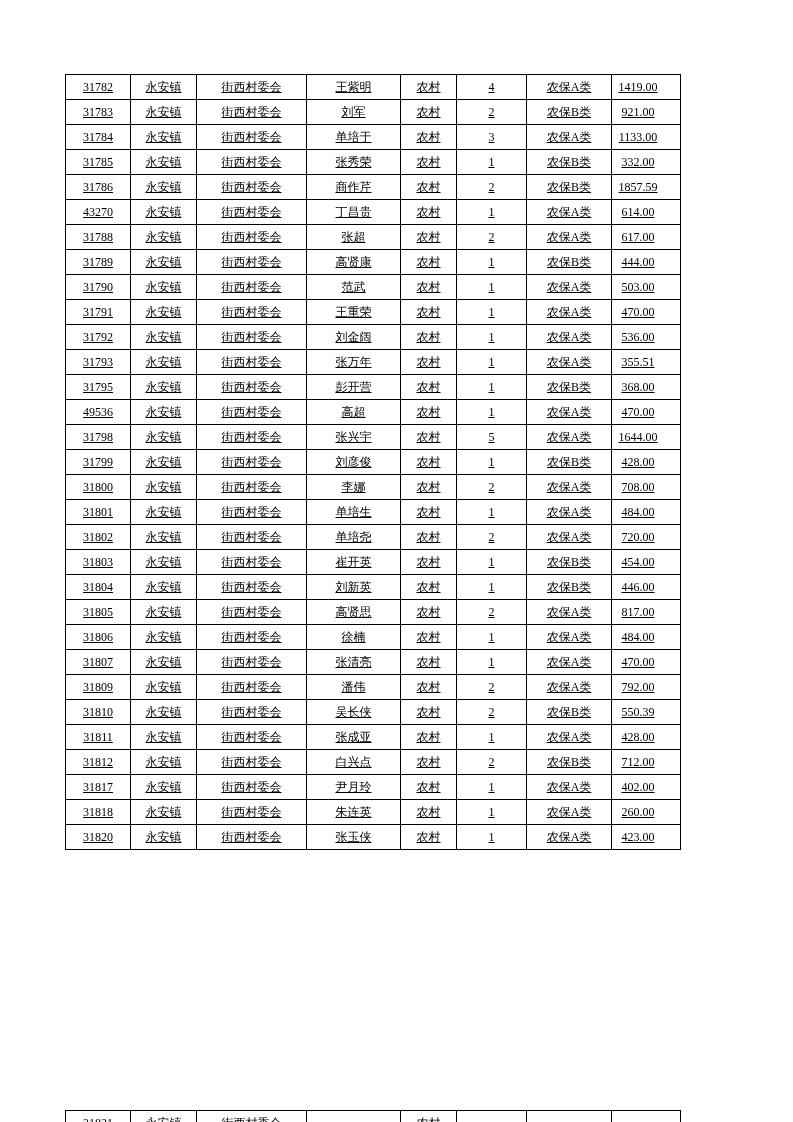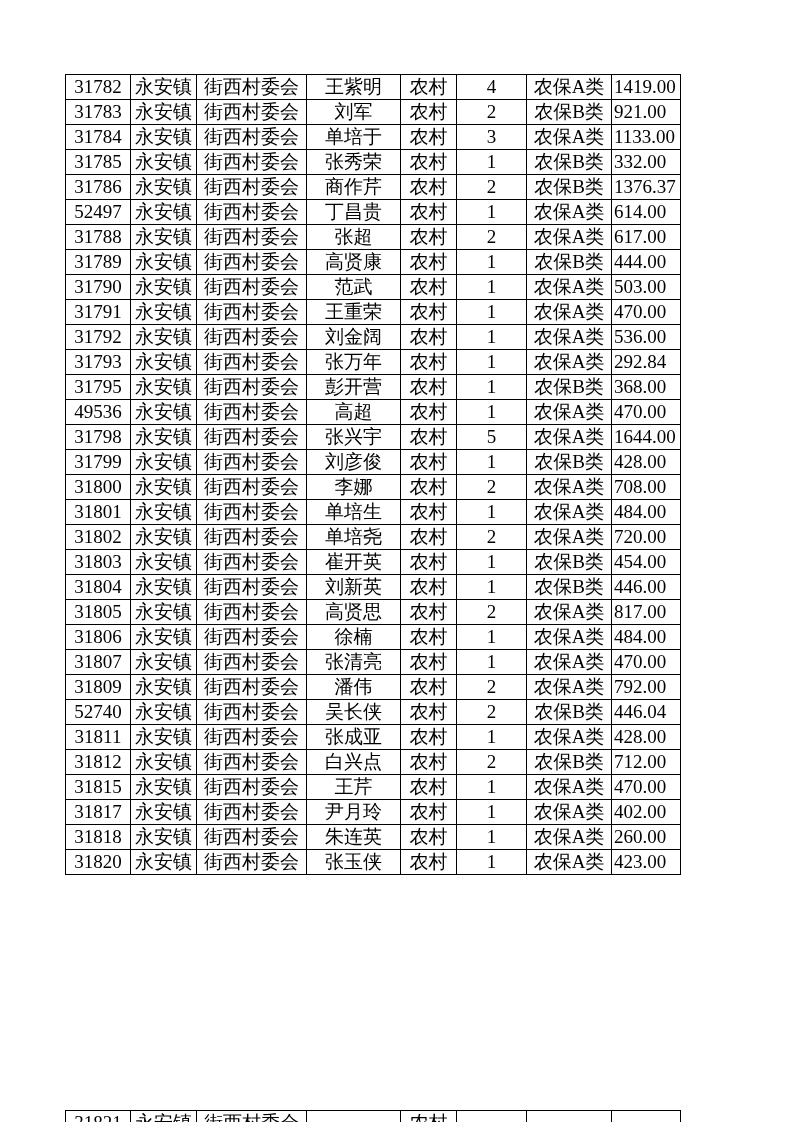--- a/index.html
+++ b/index.html
@@ -15,21 +15,22 @@
     overflow: hidden;
     font-family: "Liberation Serif", "DejaVu Serif", serif;
     color: #000000;
   }
   table.sheet {
     position: absolute;
     left: 65px;
     border-collapse: collapse;
     table-layout: fixed;
     width: 615px;
-    font-size: 19px;
+    font-size: 12px;
+    text-decoration: underline;
   }
   table.sheet.main { top: 74px; }
   table.sheet.next-page { top: 1110px; }
   table.sheet td {
     border: 1px solid #000000;
     height: 24px;
     line-height: 24px;
     padding: 0 2px;
     text-align: center;
     white-space: nowrap;
@@ -39,21 +40,21 @@
   
   col.c0 { width: 65px; }
   col.c1 { width: 66px; }
   col.c2 { width: 110px; }
   col.c3 { width: 94px; }
   col.c4 { width: 56px; }
   col.c5 { width: 70px; }
   col.c6 { width: 85px; }
   col.c7 { width: 69px; }
   table.sheet td.c7 {
-    text-align: left;
+    text-align: center;
     padding-right: 18px;
   }
 </style>
 </head>
 <body>
 
 <div class="page">
 
   <table class="sheet main">
     <colgroup>
@@ -108,24 +109,24 @@
           <td class="c7">332.00</td>
         </tr>
         <tr>
           <td class="c0">31786</td>
           <td class="c1">永安镇</td>
           <td class="c2">街西村委会</td>
           <td class="c3">商作芹</td>
           <td class="c4">农村</td>
           <td class="c5">2</td>
           <td class="c6">农保B类</td>
-          <td class="c7">1376.37</td>
-        </tr>
-        <tr>
-          <td class="c0">52497</td>
+          <td class="c7">1857.59</td>
+        </tr>
+        <tr>
+          <td class="c0">43270</td>
           <td class="c1">永安镇</td>
           <td class="c2">街西村委会</td>
           <td class="c3">丁昌贵</td>
           <td class="c4">农村</td>
           <td class="c5">1</td>
           <td class="c6">农保A类</td>
           <td class="c7">614.00</td>
         </tr>
         <tr>
           <td class="c0">31788</td>
@@ -178,21 +179,21 @@
           <td class="c7">536.00</td>
         </tr>
         <tr>
           <td class="c0">31793</td>
           <td class="c1">永安镇</td>
           <td class="c2">街西村委会</td>
           <td class="c3">张万年</td>
           <td class="c4">农村</td>
           <td class="c5">1</td>
           <td class="c6">农保A类</td>
-          <td class="c7">292.84</td>
+          <td class="c7">355.51</td>
         </tr>
         <tr>
           <td class="c0">31795</td>
           <td class="c1">永安镇</td>
           <td class="c2">街西村委会</td>
           <td class="c3">彭开营</td>
           <td class="c4">农村</td>
           <td class="c5">1</td>
           <td class="c6">农保B类</td>
           <td class="c7">368.00</td>
@@ -311,58 +312,48 @@
           <td class="c0">31809</td>
           <td class="c1">永安镇</td>
           <td class="c2">街西村委会</td>
           <td class="c3">潘伟</td>
           <td class="c4">农村</td>
           <td class="c5">2</td>
           <td class="c6">农保A类</td>
           <td class="c7">792.00</td>
         </tr>
         <tr>
-          <td class="c0">52740</td>
+          <td class="c0">31810</td>
           <td class="c1">永安镇</td>
           <td class="c2">街西村委会</td>
           <td class="c3">吴长侠</td>
           <td class="c4">农村</td>
           <td class="c5">2</td>
           <td class="c6">农保B类</td>
-          <td class="c7">446.04</td>
+          <td class="c7">550.39</td>
         </tr>
         <tr>
           <td class="c0">31811</td>
           <td class="c1">永安镇</td>
           <td class="c2">街西村委会</td>
           <td class="c3">张成亚</td>
           <td class="c4">农村</td>
           <td class="c5">1</td>
           <td class="c6">农保A类</td>
           <td class="c7">428.00</td>
         </tr>
         <tr>
           <td class="c0">31812</td>
           <td class="c1">永安镇</td>
           <td class="c2">街西村委会</td>
           <td class="c3">白兴点</td>
           <td class="c4">农村</td>
           <td class="c5">2</td>
           <td class="c6">农保B类</td>
           <td class="c7">712.00</td>
-        </tr>
-        <tr>
-          <td class="c0">31815</td>
-          <td class="c1">永安镇</td>
-          <td class="c2">街西村委会</td>
-          <td class="c3">王芹</td>
-          <td class="c4">农村</td>
-          <td class="c5">1</td>
-          <td class="c6">农保A类</td>
-          <td class="c7">470.00</td>
         </tr>
         <tr>
           <td class="c0">31817</td>
           <td class="c1">永安镇</td>
           <td class="c2">街西村委会</td>
           <td class="c3">尹月玲</td>
           <td class="c4">农村</td>
           <td class="c5">1</td>
           <td class="c6">农保A类</td>
           <td class="c7">402.00</td>

